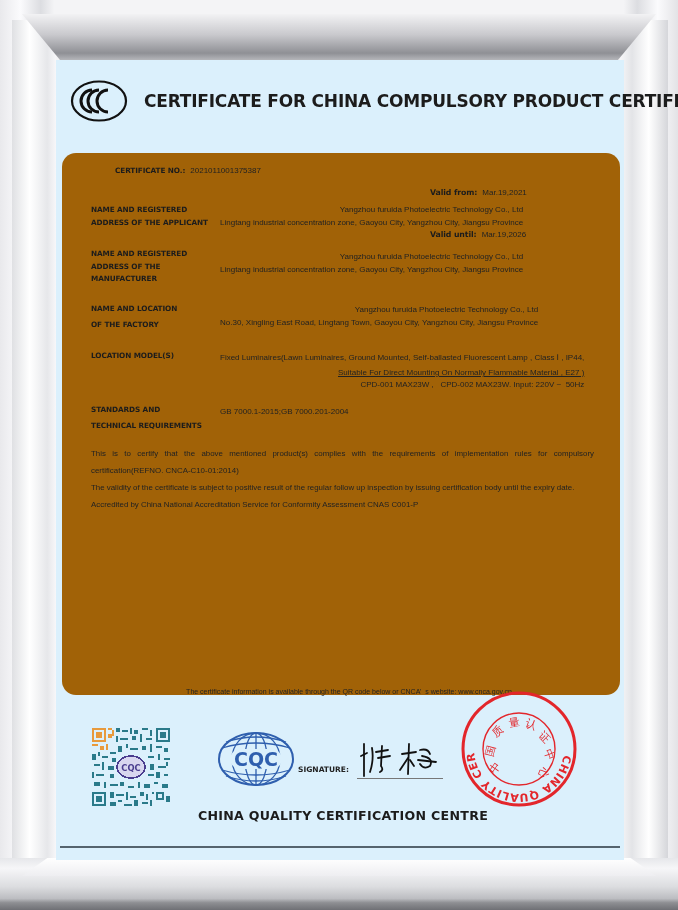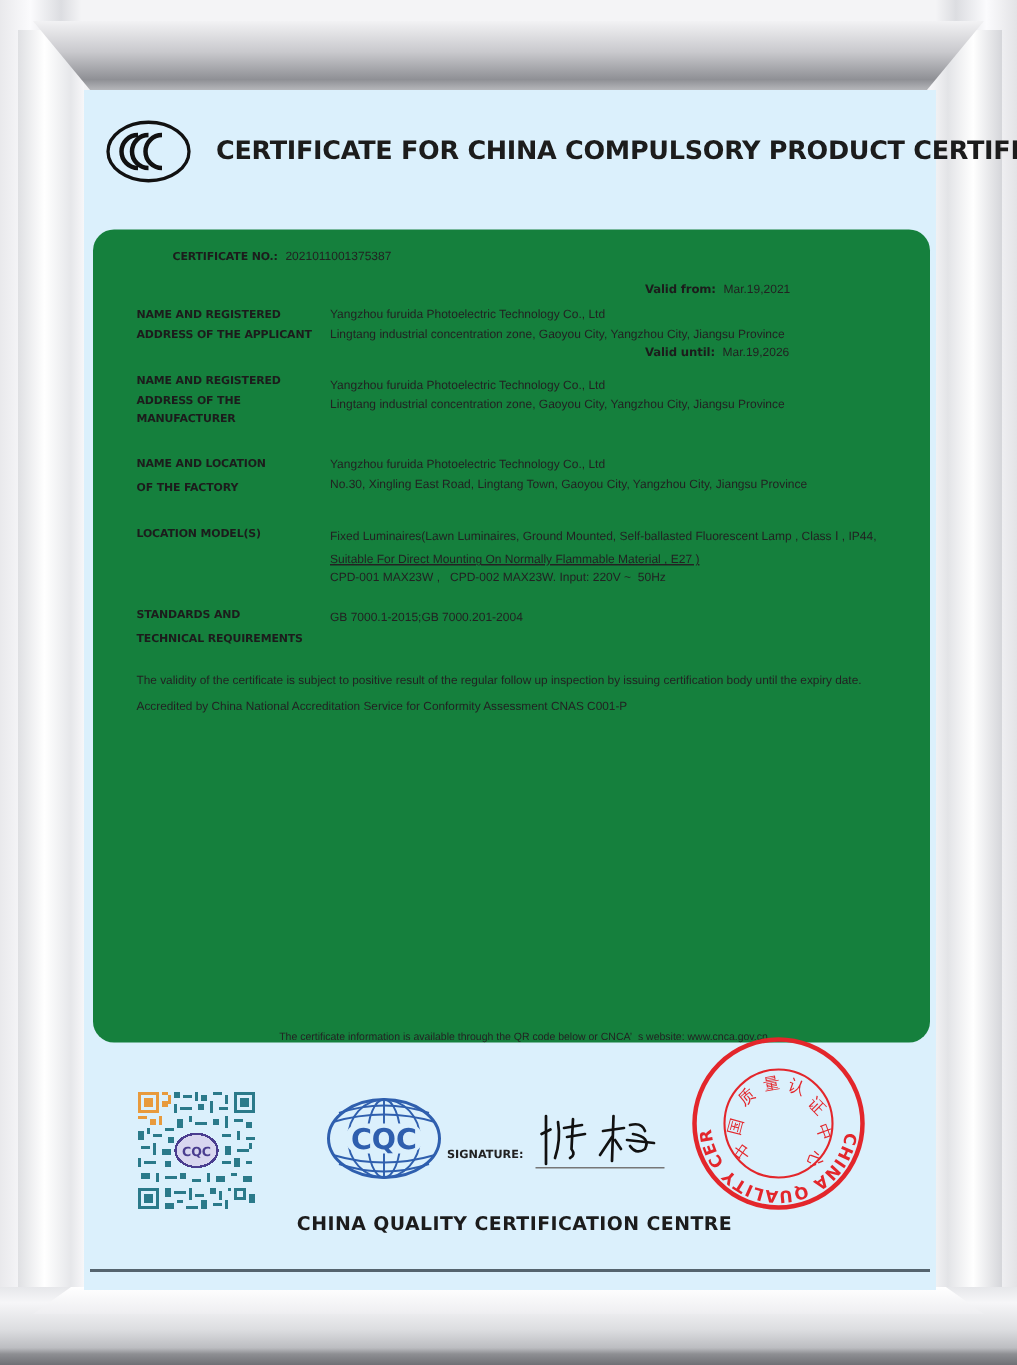--- a/index.html
+++ b/index.html
@@ -41,32 +41,32 @@
   }
   .cert-header { position: absolute; left: 14px; top: 18px; width: 545px; height: 46px; display: flex; align-items: center; }
   .ccc-logo { width: 58px; height: 44px; flex: 0 0 auto; }
   .cert-title {
     margin-left: 16px; font-family: "DejaVu Sans", sans-serif; font-weight: bold;
     font-size: 17px; letter-spacing: -0.2px; color: #1c1c1c; white-space: nowrap;
   }
 
   .panel {
     position: absolute; left: 6px; top: 93px; width: 558px; height: 542px;
-    background: #15803d; border-radius: 14px;
+    background: #a16207; border-radius: 14px;
   }
   .lbl { font-family: "DejaVu Sans", sans-serif; font-weight: bold; font-size: 7.3px; color: #1c1c1c; line-height: 12.5px; letter-spacing: -0.1px; }
   .val { font-family: "Liberation Sans", sans-serif; font-size: 8px; color: #222; line-height: 13px; white-space: nowrap; }
 
   .certno { position: absolute; left: 53px; top: 5px; white-space: nowrap; }
   .validity { position: absolute; left: 368px; top: 5px; }
   .validity div { line-height: 18px; white-space: nowrap; margin-top: 23px; }
 
   .row { position: absolute; left: 29px; width: 520px; }
   .row .lbl { position: absolute; left: 0; top: 0; width: 130px; }
-  .row .vals { position: absolute; left: 129px; top: 0; }
+  .row .vals { position: absolute; left: 129px; top: 0; text-align: right; }
 
   .stmt { position: absolute; left: 29px; top: 292px; width: 503px; font-family: "Liberation Sans", sans-serif; font-size: 7.9px; color: #222; line-height: 17px; text-align: justify; }
 
   .info-line { position: absolute; left: 0; top: 628px; width: 568px; text-align: center; font-family: "Liberation Sans", sans-serif; font-size: 7px; color: #222; padding-left: 18px; }
 
   .qr { position: absolute; left: 34px; top: 666px; width: 82px; height: 82px; }
   .cqc-logo { position: absolute; left: 160px; top: 670px; width: 80px; height: 58px; }
   .signature-label { position: absolute; left: 242px; top: 705px; font-family: "DejaVu Sans", sans-serif; font-weight: bold; font-size: 7.5px; color: #222; }
   .signature-line { position: absolute; left: 301px; top: 718px; width: 86px; height: 1px; background: #777; }
   .signature-ink { position: absolute; left: 302px; top: 680px; width: 84px; height: 40px; }
@@ -161,20 +161,21 @@
       <div class="lbl" style="line-height:16px;">
         <div>STANDARDS AND</div>
         <div>TECHNICAL REQUIREMENTS</div>
       </div>
       <div class="vals" style="top:3px;">
         <div class="val">GB 7000.1-2015;GB 7000.201-2004</div>
       </div>
     </div>
 
     <div class="stmt">
+      <div>This is to certify that the above mentioned product(s) complies with the requirements of implementation rules for compulsory certification(REFNO. CNCA-C10-01:2014)</div>
       <div>The validity of the certificate is subject to positive result of the regular follow up inspection by issuing certification body until the expiry date.</div>
       <div>Accredited by China National Accreditation Service for Conformity Assessment CNAS C001-P</div>
     </div>
   </div>
 
   <div class="info-line">The certificate information is available through the QR code below or CNCA’&nbsp; s website: www.cnca.gov.cn</div>
 
   <svg class="qr" viewBox="0 0 41 41" shape-rendering="crispEdges">
     <rect width="41" height="41" fill="#dbf0fc"></rect>
     <g fill="#2a7a8a">

